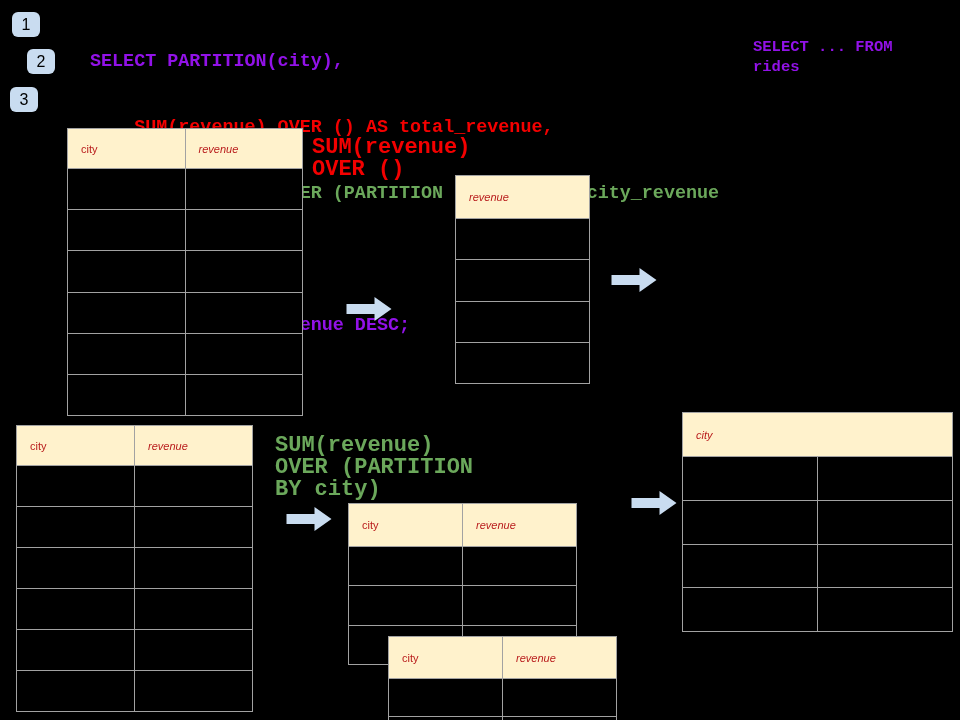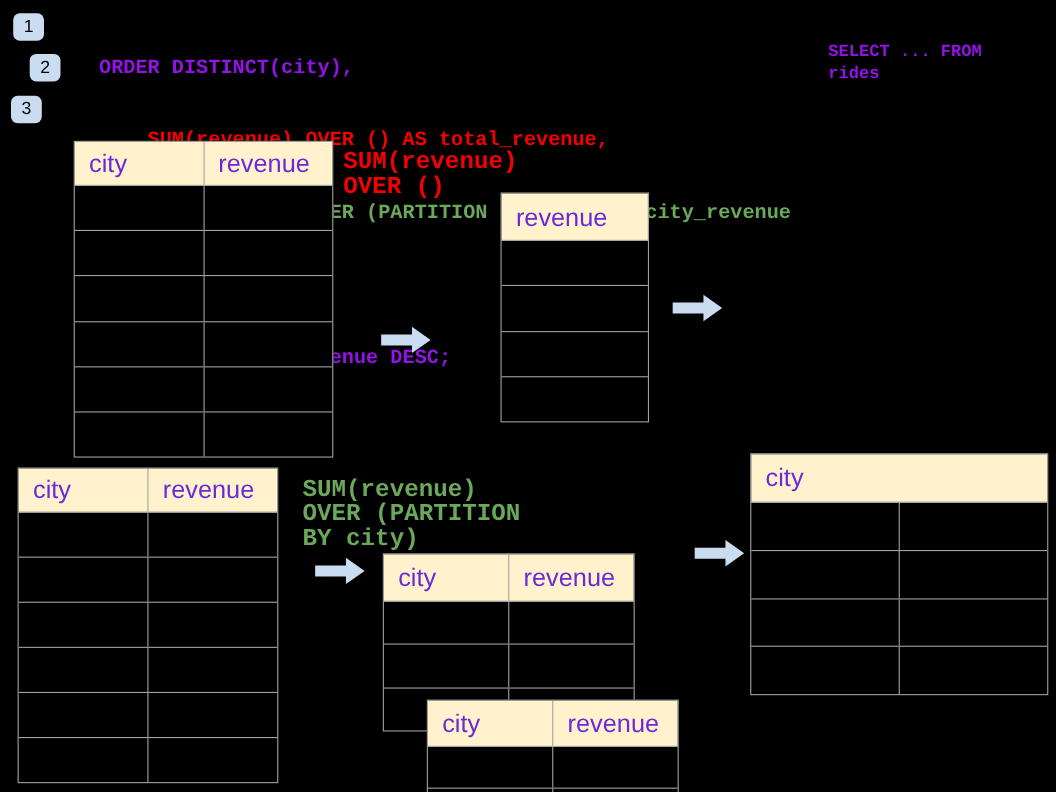--- a/index.html
+++ b/index.html
@@ -21,41 +21,41 @@
   .note-small{font-size:15.5px;line-height:20px;}
   .purple{color:#9212E8;}
   .red{color:#F40000;}
   .green{color:#6BA85B;}
 
   
   .tbl{position:absolute;background:#000;border:1px solid #A2A2A2;box-sizing:border-box;
        display:flex;flex-direction:column;}
   .thead{display:flex;background:#FFF2CC;border-bottom:1px solid #A2A2A2;flex:0 0 auto;}
   .th{flex:1;display:flex;align-items:center;padding-left:13px;box-sizing:border-box;
-      color:#6d28d9;font-size:23px;border-right:1px solid #A2A2A2;}
-  .th:last-child{border-right:none;}
+      color:#b91c1c;font-size:11px;border-right:1px solid #A2A2A2;}
+  .th:last-child{border-right:none;font-style:italic;}
   .tbody{flex:1;display:flex;flex-direction:column;}
   .tr{flex:1;display:flex;border-bottom:1px solid #A2A2A2;}
   .tr:last-child{border-bottom:none;}
   .td{flex:1;border-right:1px solid #A2A2A2;}
   .td:last-child{border-right:none;}
 
   .arrow{position:absolute;width:47px;height:26px;}
 </style>
 </head>
 <body>
 
 <div class="canvas">
 
   <div class="badge" style="left:12px;top:12px;">1</div>
   <div class="badge" style="left:27px;top:49px;">2</div>
   <div class="badge" style="left:10px;top:87px;">3</div>
 
   <div class="code">
-    <div class="purple">ORDER DISTINCT(city),</div>
+    <div class="purple">SELECT PARTITION(city),</div>
     <div class="red">    SUM(revenue) OVER () AS total_revenue,</div>
     <div class="green">    SUM(revenue) OVER (PARTITION BY city) as city_revenue</div>
     <div class="purple">  FROM rides</div>
     <div class="purple">  ORDER by city_revenue DESC;</div>
   </div>
 
   <div class="note note-small purple" style="left:753px;top:37px;">SELECT ... FROM
 rides</div>
 
   <div class="note red" style="left:312px;top:137px;">SUM(revenue)

